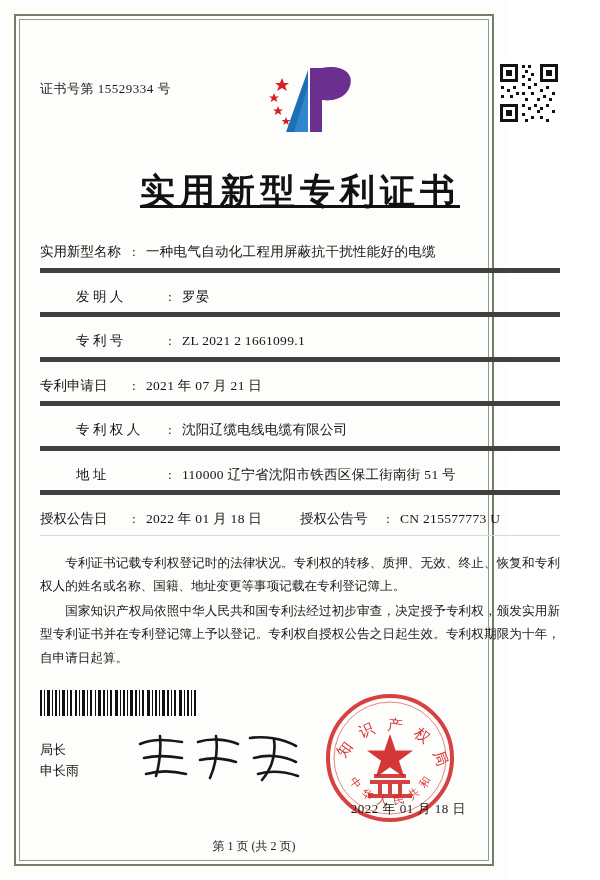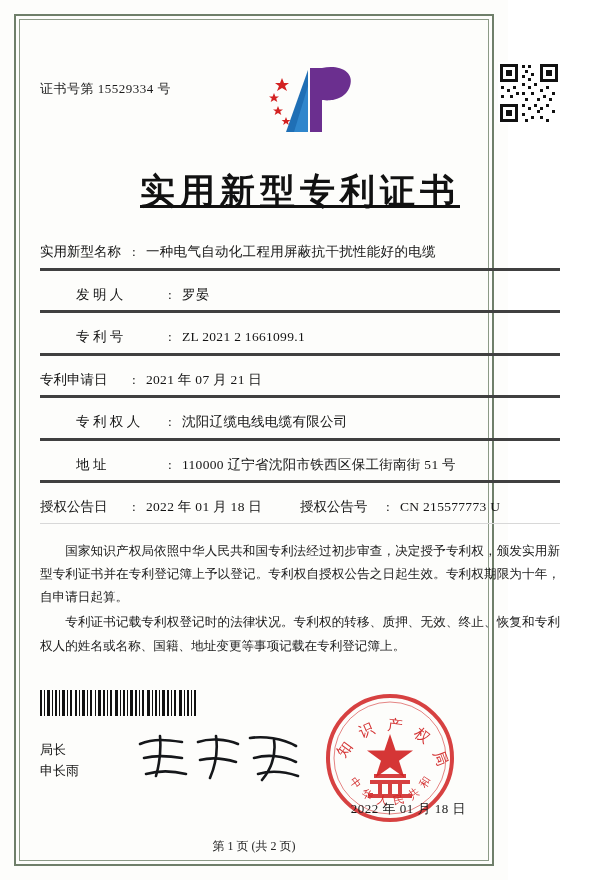--- a/index.html
+++ b/index.html
@@ -87,21 +87,21 @@
   .fields {
     margin-top: 30px;
     font-size: 13.5px;
     line-height: 1.0;
     color: #141414;
   }
   .field-row {
     display: flex;
     align-items: flex-start;
     margin-bottom: 17px;
-    border-bottom: 3px solid #404040;
+    border-bottom: 5px solid #404040;
     padding-bottom: 9px;
   }
   .field-label {
     width: 92px;
     flex: 0 0 92px;
     letter-spacing: 0px;
     white-space: nowrap;
   }
   .field-label.spread {
     display: flex;
@@ -331,22 +331,22 @@
         <span class="half right">
           <span class="field-label">授权公告号</span>
           <span class="field-colon">:</span>
           <span class="field-value">CN 215577773 U</span>
         </span>
       </div>
 
     </div>
 
     <div class="paras">
+      <p>专利证书记载专利权登记时的法律状况。专利权的转移、质押、无效、终止、恢复和专利权人的姓名或名称、国籍、地址变更等事项记载在专利登记簿上。</p>
       <p>国家知识产权局依照中华人民共和国专利法经过初步审查，决定授予专利权，颁发实用新型专利证书并在专利登记簿上予以登记。专利权自授权公告之日起生效。专利权期限为十年，自申请日起算。</p>
-      <p>专利证书记载专利权登记时的法律状况。专利权的转移、质押、无效、终止、恢复和专利权人的姓名或名称、国籍、地址变更等事项记载在专利登记簿上。</p>
     </div>
 
   </div>
 
   <div class="barcode">
     <svg viewBox="0 0 156 26" width="156" height="26" xmlns="http://www.w3.org/2000/svg">
       <g fill="#111">
         <rect x="0" y="0" width="2" height="26"></rect>
           <rect x="4" y="0" width="1" height="26"></rect>
         <rect x="7" y="0" width="3" height="26"></rect>

